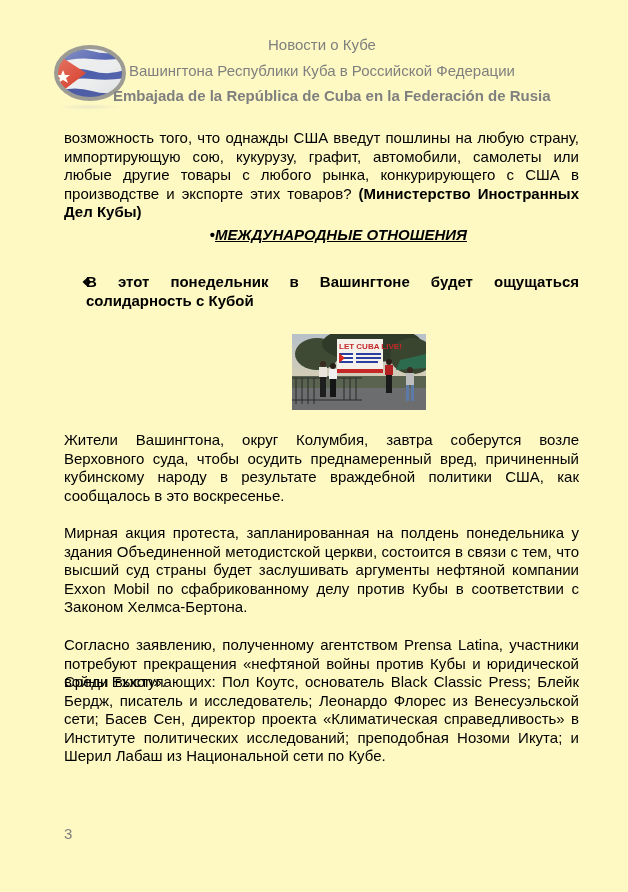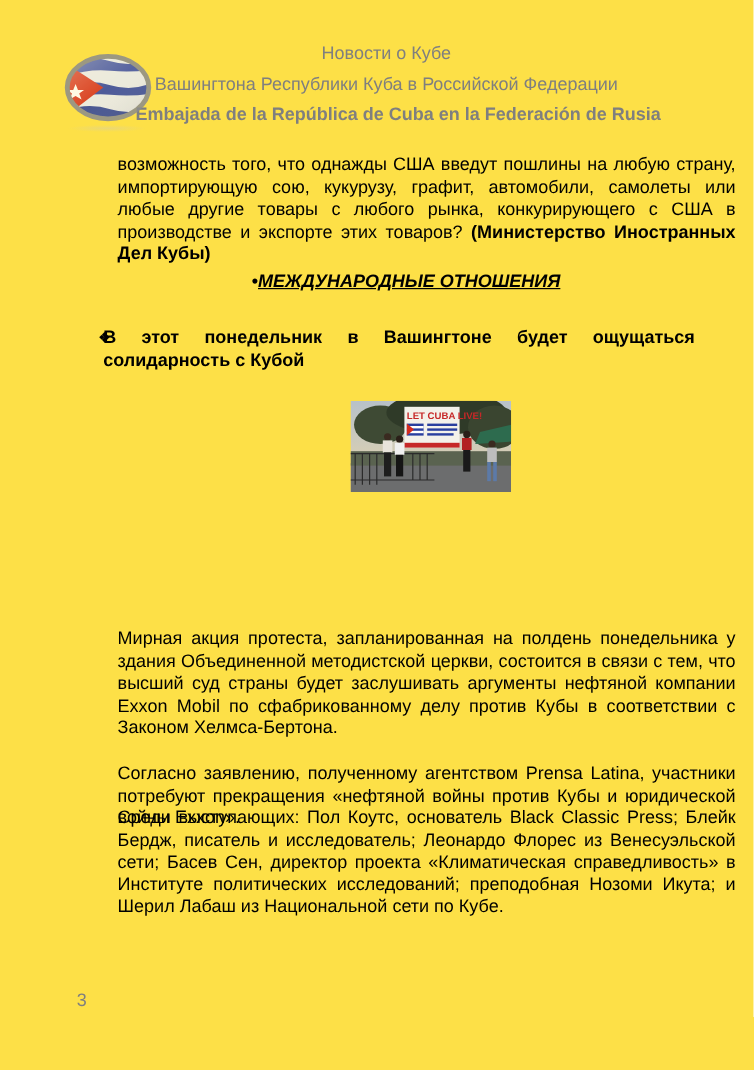--- a/index.html
+++ b/index.html
@@ -12,21 +12,21 @@
       height: 892px;
       position: relative;
       overflow: hidden;
       font-family: "Liberation Sans", sans-serif;
       color: #000;
     }
     .page {
       position: absolute;
       left: 0; top: 0;
       width: 628px; height: 892px;
-      background: #fde047;
+      background: #fef9c3;
     }
     
     .header {
       position: absolute;
       left: 0; top: 34px;
       width: 628px;
     }
     .header-line {
       position: absolute;
       white-space: nowrap;
@@ -51,21 +51,20 @@
     }
     
     .body {
       position: absolute;
       left: 64px;
       width: 515px;
       font-size: 15px;
       line-height: 18.5px;
       text-align: justify;
       color: #000;
-      margin-left: 34px;
     }
     .p1 { top: 129px; }
     .bold { font-weight: bold; }
     .section-heading {
       position: absolute;
       left: 197px; top: 226px;
       font-size: 15px;
       line-height: 18px;
       white-space: nowrap;
       text-align: right;
@@ -225,18 +224,19 @@
         <rect x="93" y="31" width="8" height="10" fill="#b22222"></rect>
         <rect x="94" y="41" width="6" height="18" fill="#1a1a1a"></rect>
         <circle cx="118" cy="36" r="3" fill="#3a2a20"></circle>
         <rect x="114" y="39" width="8" height="12" fill="#bdbdbd"></rect>
         <rect x="114" y="51" width="3" height="16" fill="#5c7aa8"></rect>
         <rect x="119" y="51" width="3" height="16" fill="#5c7aa8"></rect>
       </g>
     </svg>
   </div>
 
+  <div class="body p2">Жители Вашингтона, округ Колумбия, завтра соберутся возле Верховного суда, чтобы осудить преднамеренный вред, причиненный кубинскому народу в результате враждебной политики США, как сообщалось в это воскресенье.</div>
   <div class="body p3">Мирная акция протеста, запланированная на полдень понедельника у здания Объединенной методистской церкви, состоится в связи с тем, что высший суд страны будет заслушивать аргументы нефтяной компании Exxon Mobil по сфабрикованному делу против Кубы в соответствии с Законом Хелмса-Бертона.</div>
   <div class="body p4">Согласно заявлению, полученному агентством Prensa Latina, участники потребуют прекращения «нефтяной войны против Кубы и юридической войны Exxon».</div>
   <div class="body p5">Среди выступающих: Пол Коутс, основатель Black Classic Press; Блейк Бердж, писатель и исследователь; Леонардо Флорес из Венесуэльской сети; Басев Сен, директор проекта «Климатическая справедливость» в Институте политических исследований; преподобная Нозоми Икута; и Шерил Лабаш из Национальной сети по Кубе.</div>
 
   <div class="page-number">3</div>
 </div>
 
 </body></html>

